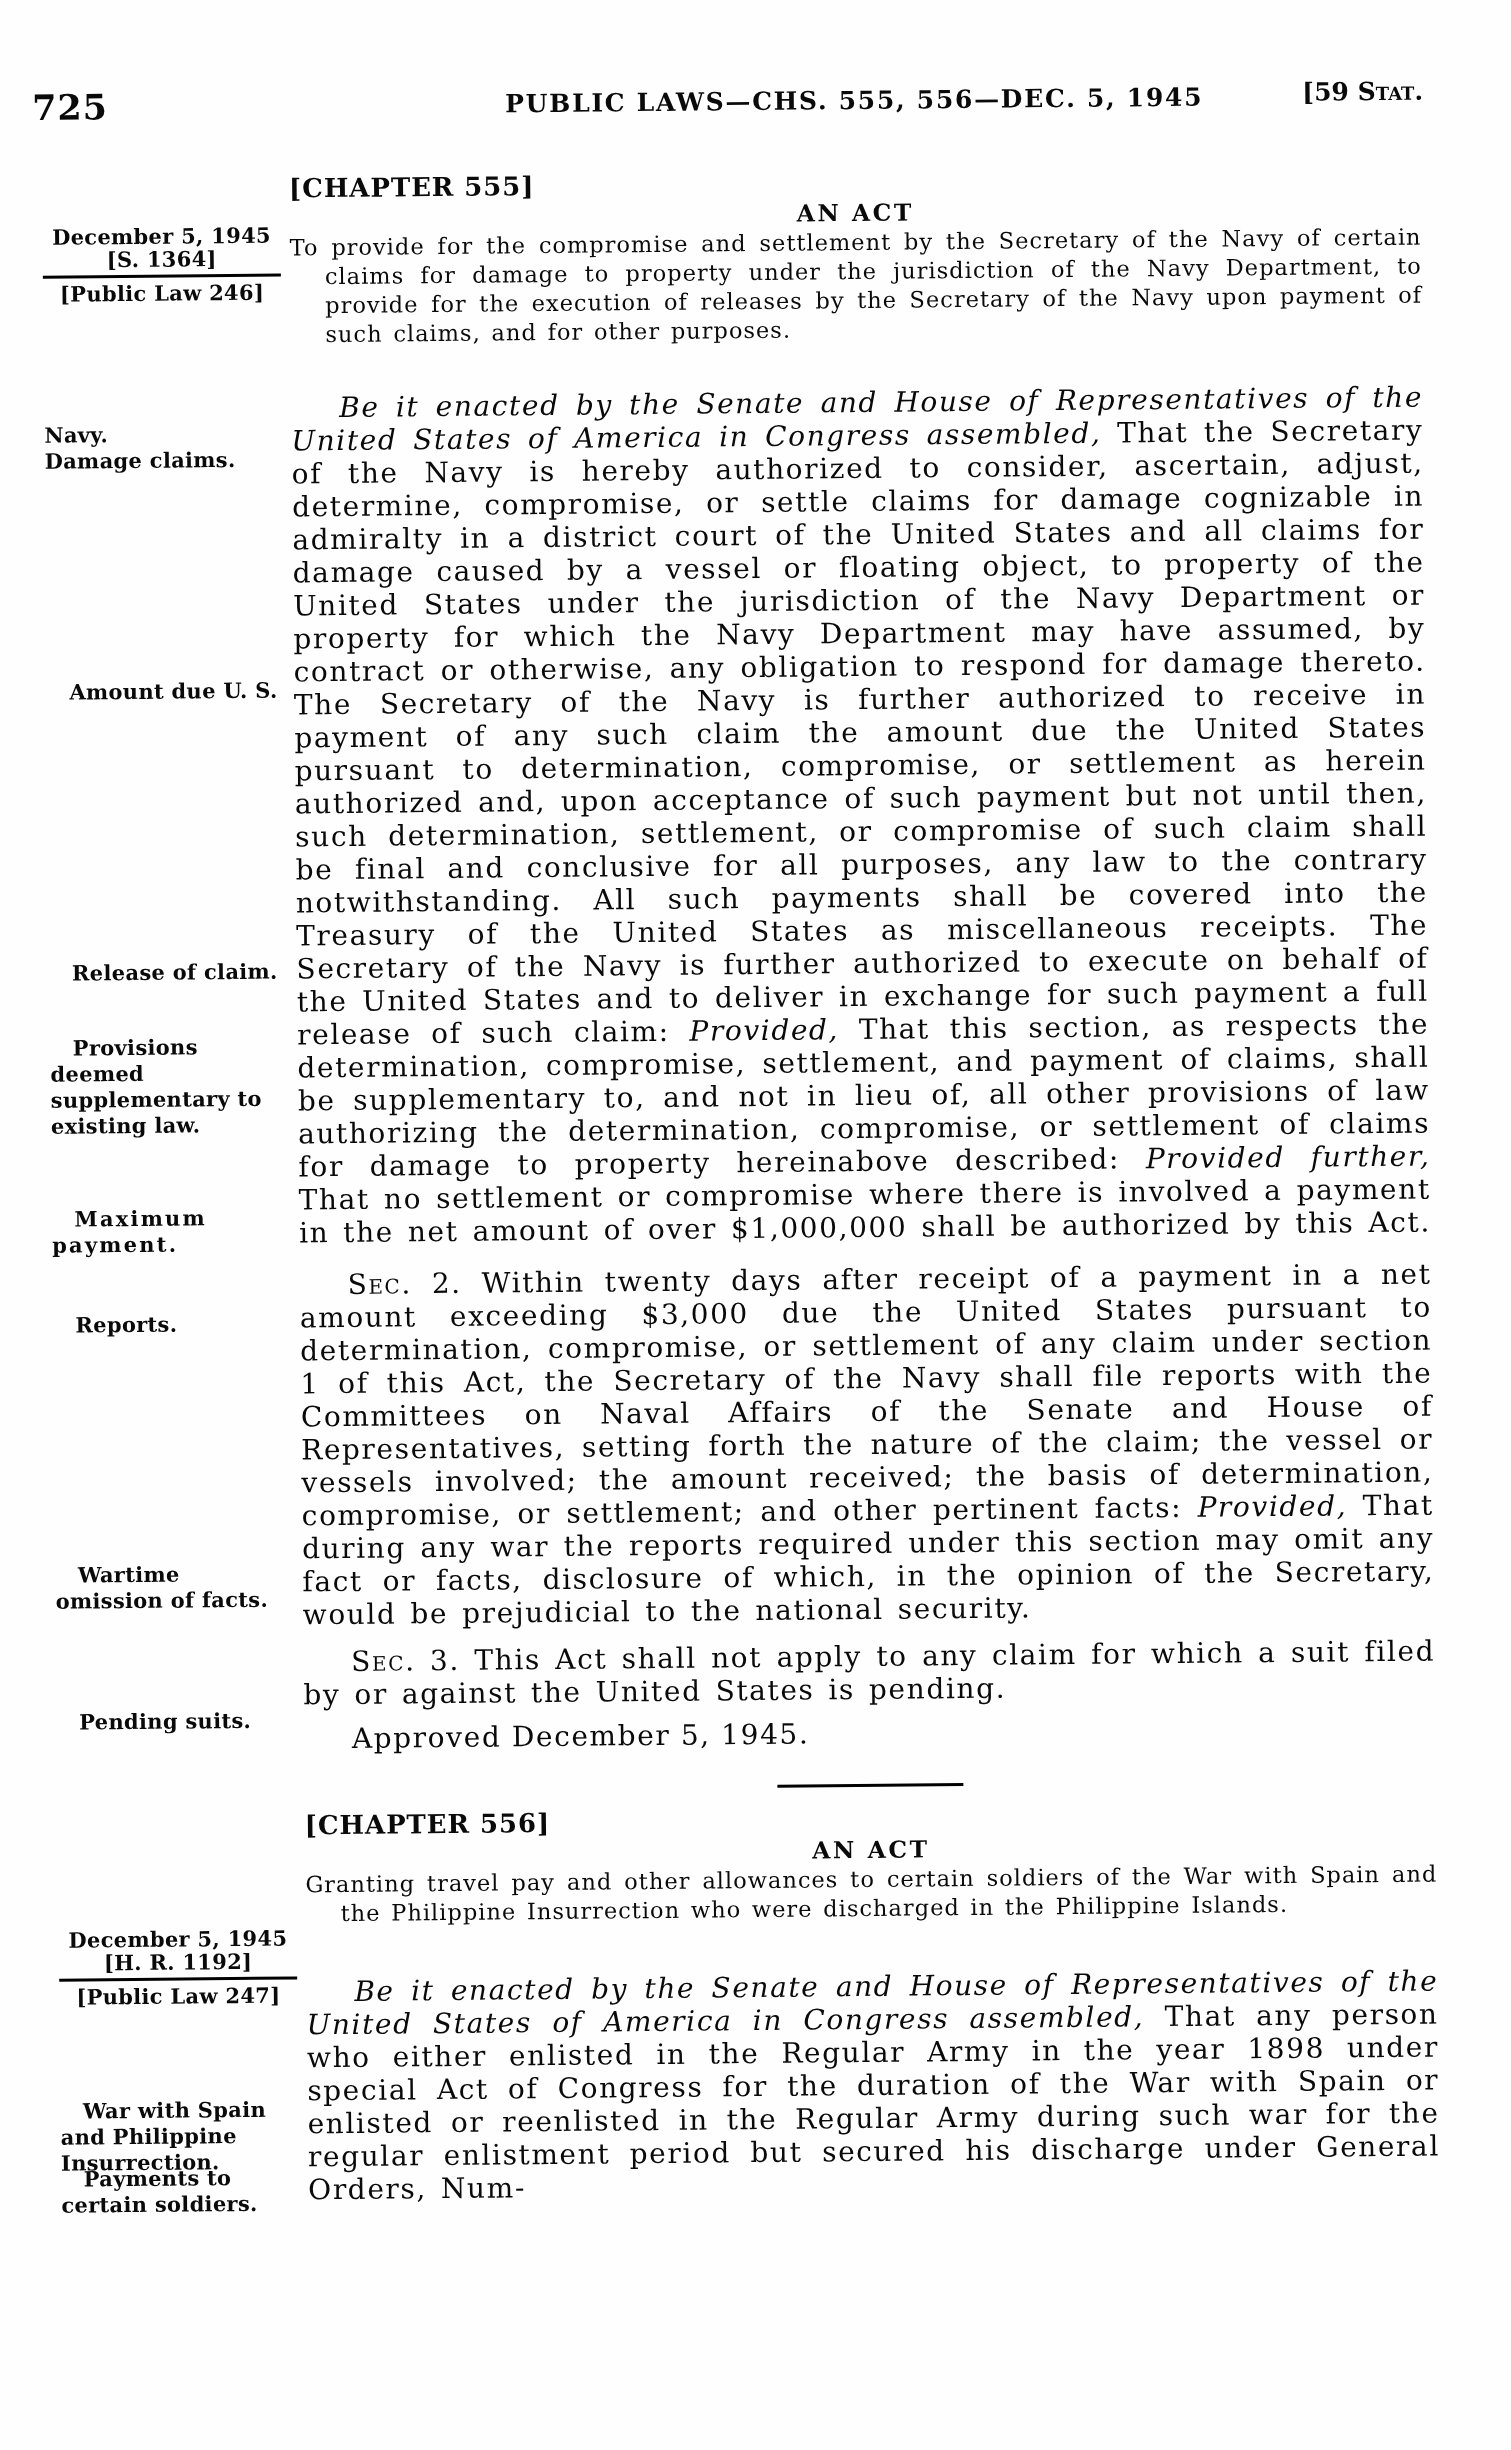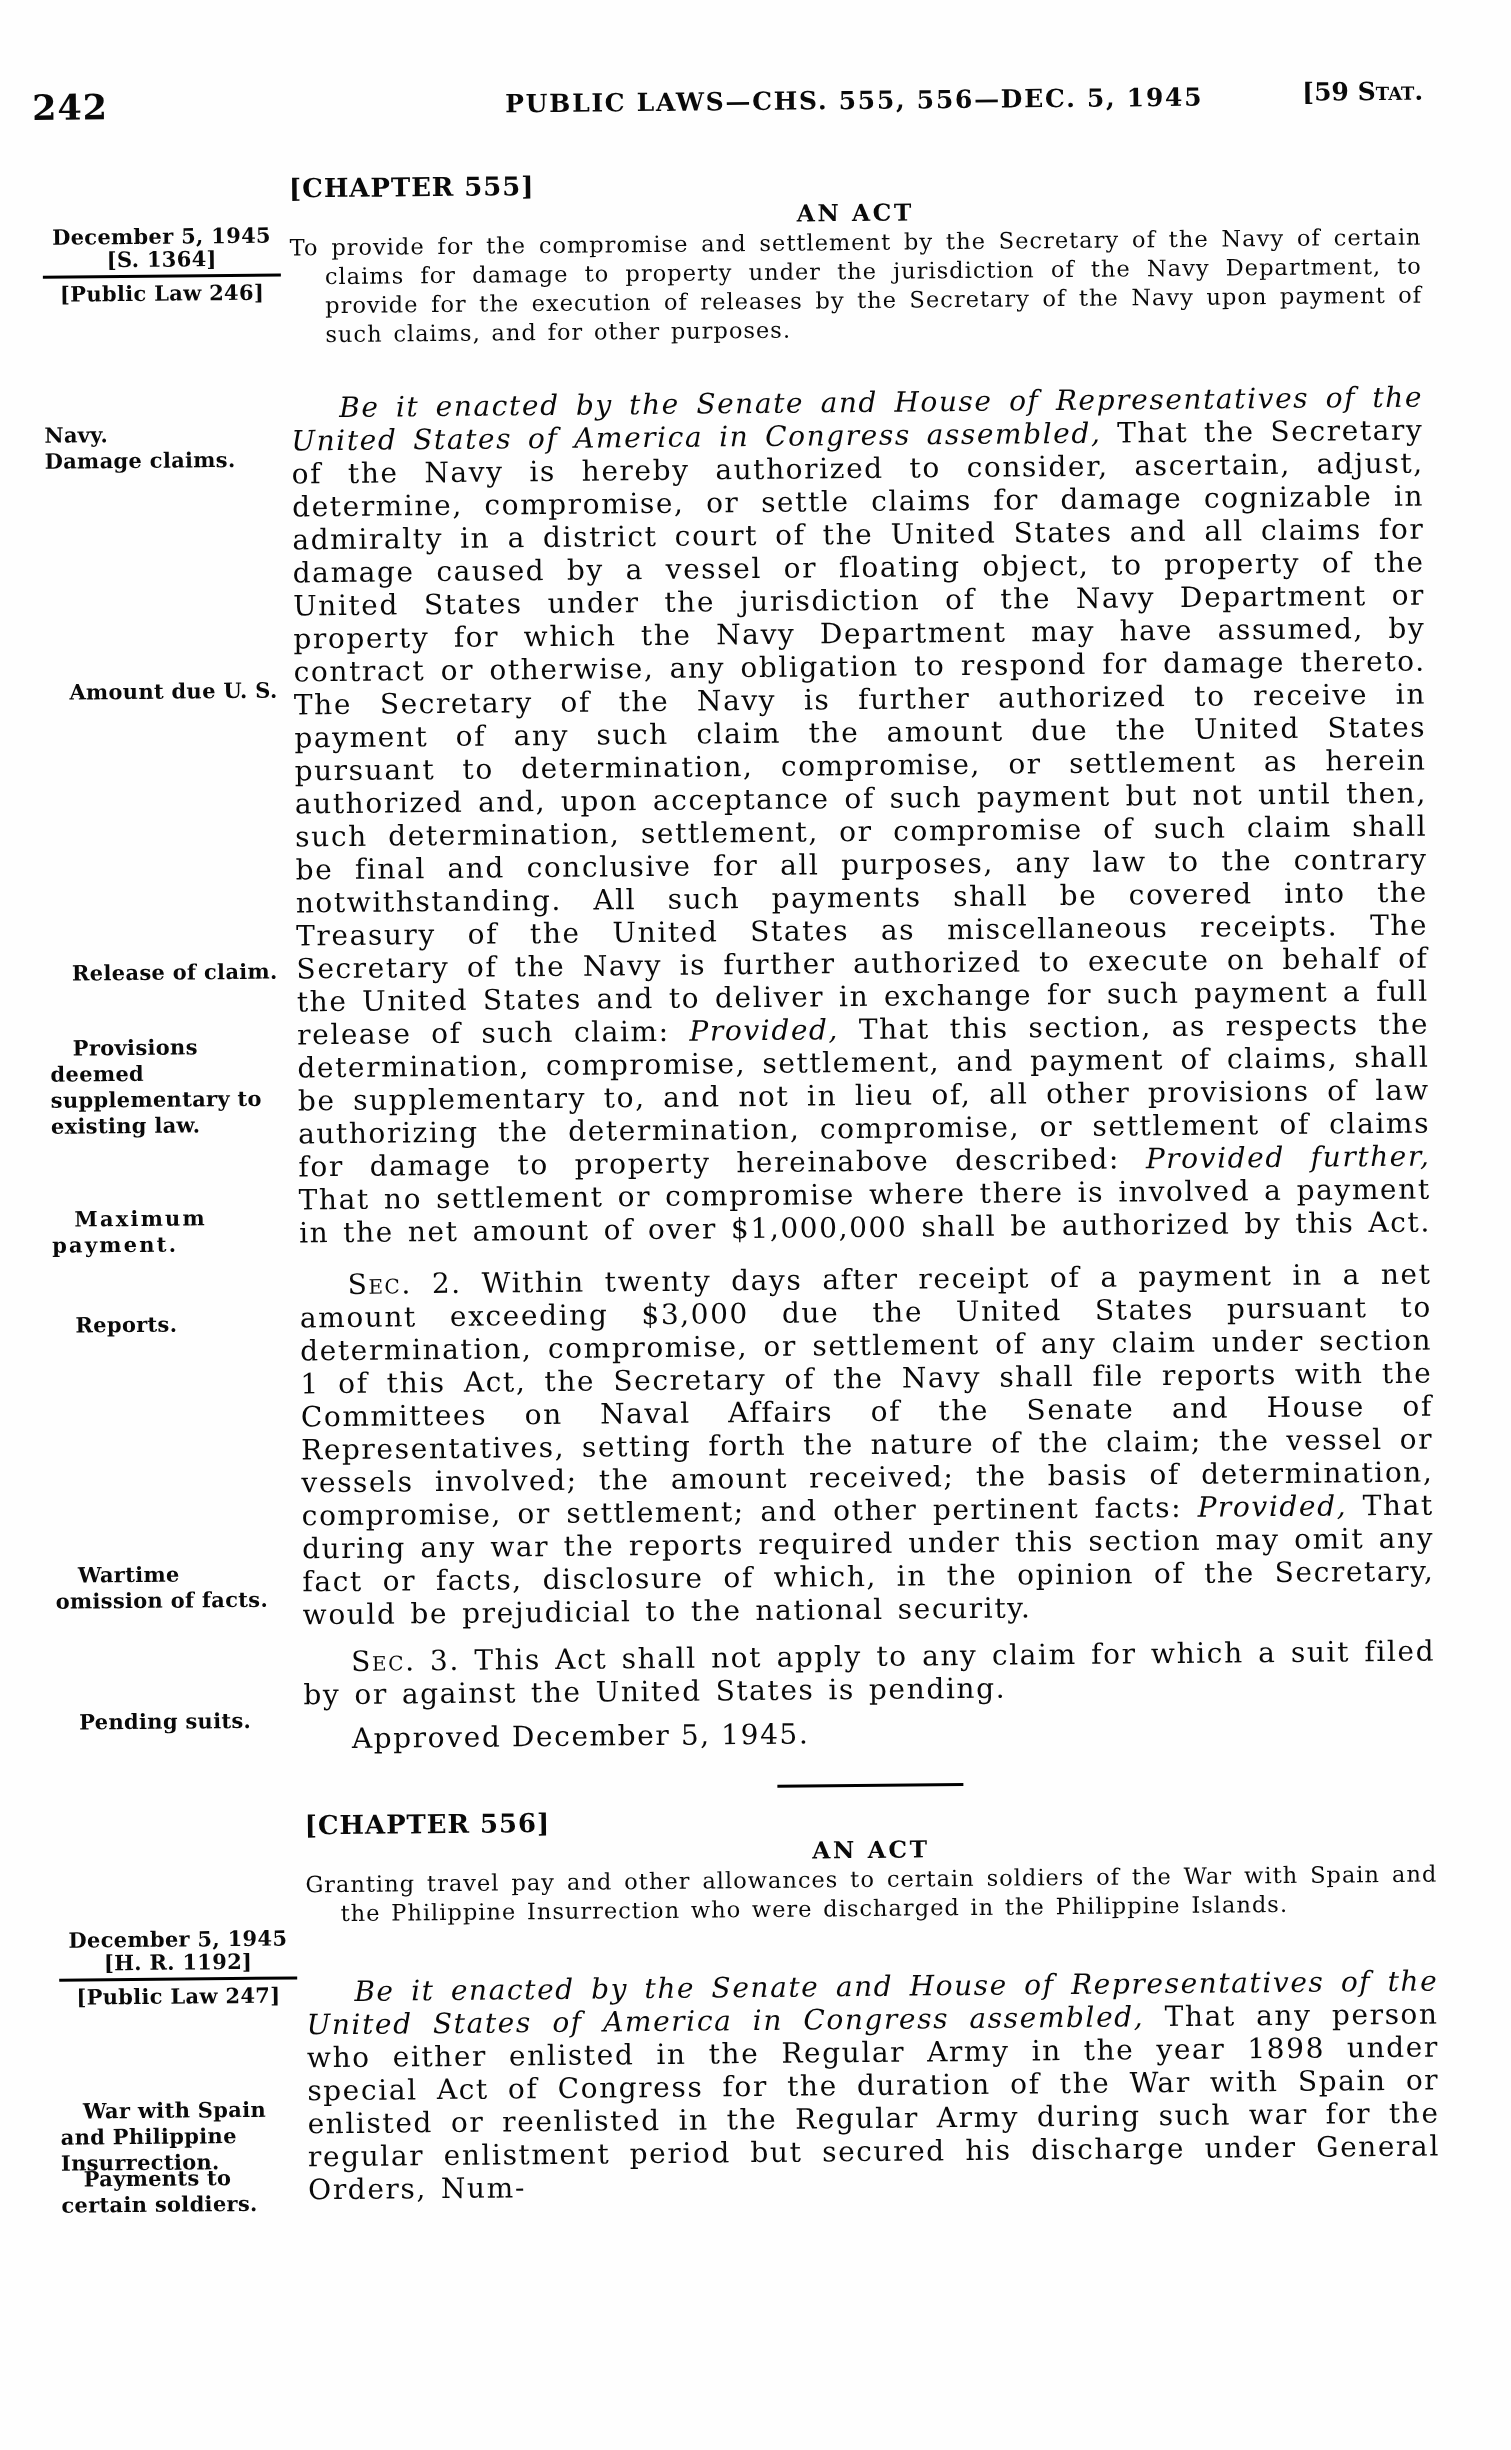--- a/index.html
+++ b/index.html
@@ -54,21 +54,21 @@
   .b556{margin-top:47px;}
   .it{font-style:italic;}
   .sc{font-variant:small-caps;}
 </style>
 </head>
 <body>
 
 <div class="page">
   <div class="tilt">
 
-    <div class="page-number">242</div>
+    <div class="page-number">725</div>
     <div class="running-head">PUBLIC LAWS—CHS. 555, 556—DEC. 5, 1945</div>
     <div class="stat-ref"><span class="sc">[59 Stat.</span></div>
 
     <aside class="mnote db-555">
       <div class="center">December 5, 1945</div>
       <div class="center">[S. 1364]</div>
       <div class="mrule"></div>
       <div class="center">[Public Law 246]</div>
     </aside>
 

